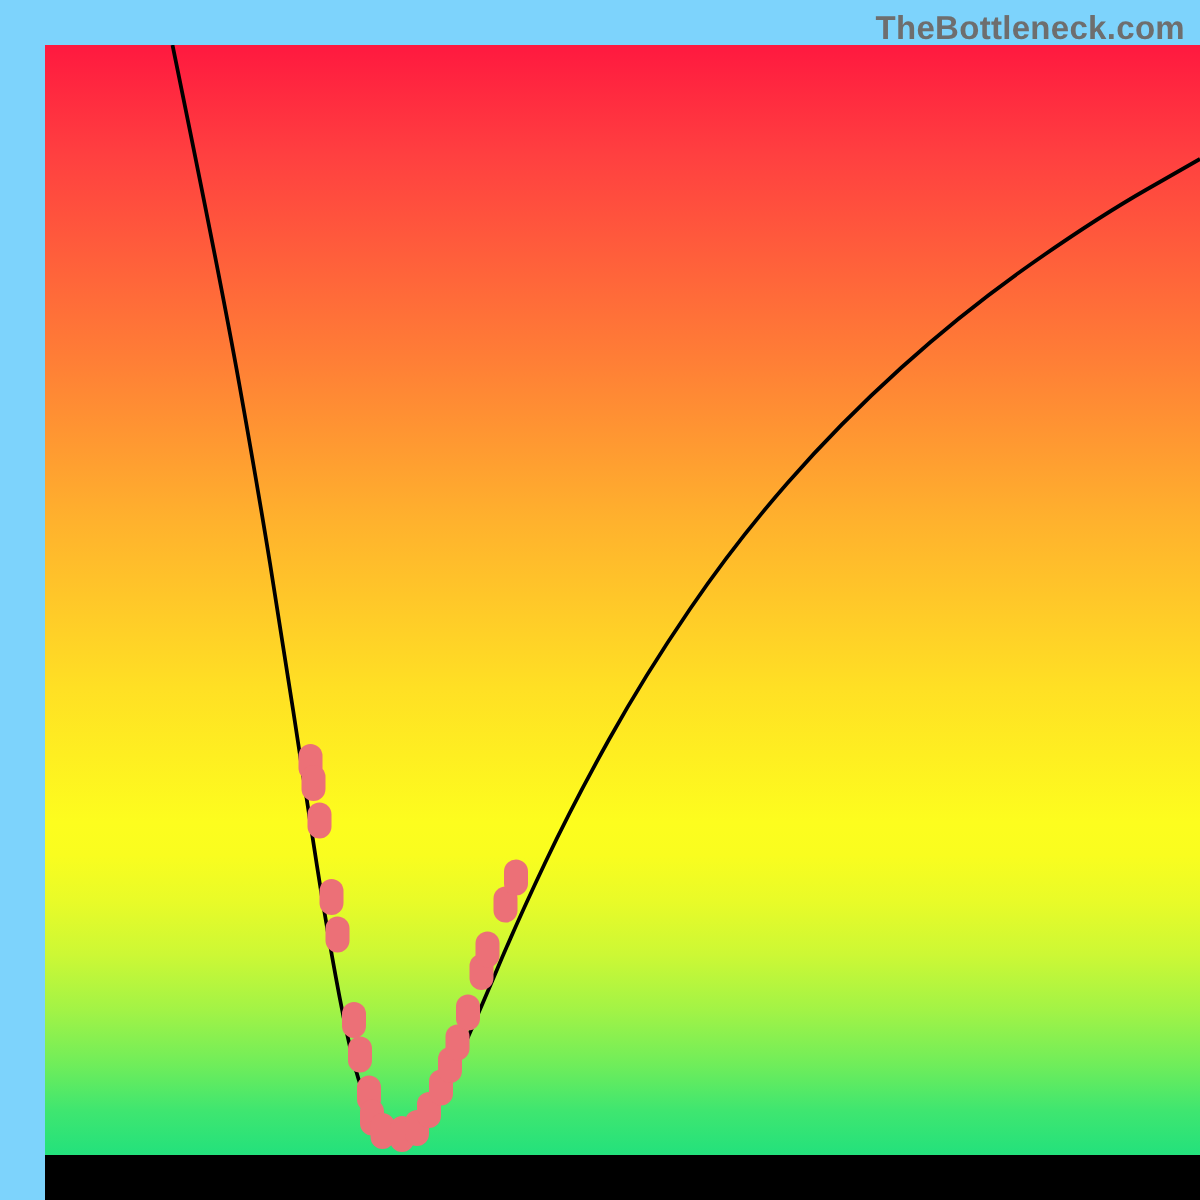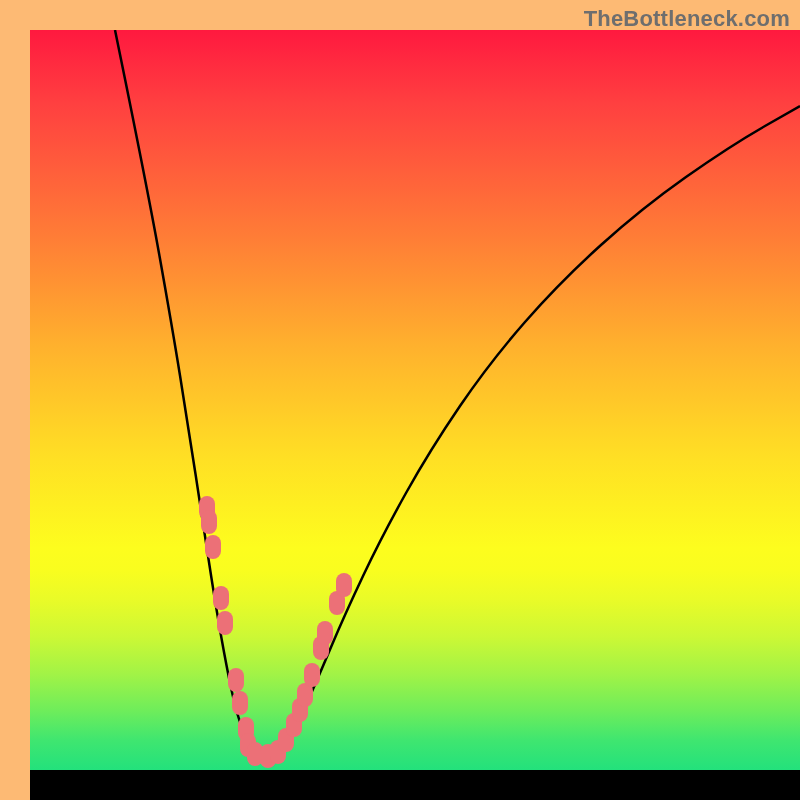--- a/index.html
+++ b/index.html
@@ -8,21 +8,21 @@
     width: 800px;
     height: 800px;
     overflow: hidden;
     background: #000;
     font-family: Arial, Helvetica, sans-serif;
   }
   .frame {
     position: relative;
     width: 800px;
     height: 800px;
-    background: #fdba74;
+    background: #7dd3fc;
   }
   .plot-area {
     position: absolute;
     left: 30px;
     top: 30px;
     width: 770px;
     height: 740px;
     background: linear-gradient(
       to bottom,
       #ff193f 0%,

